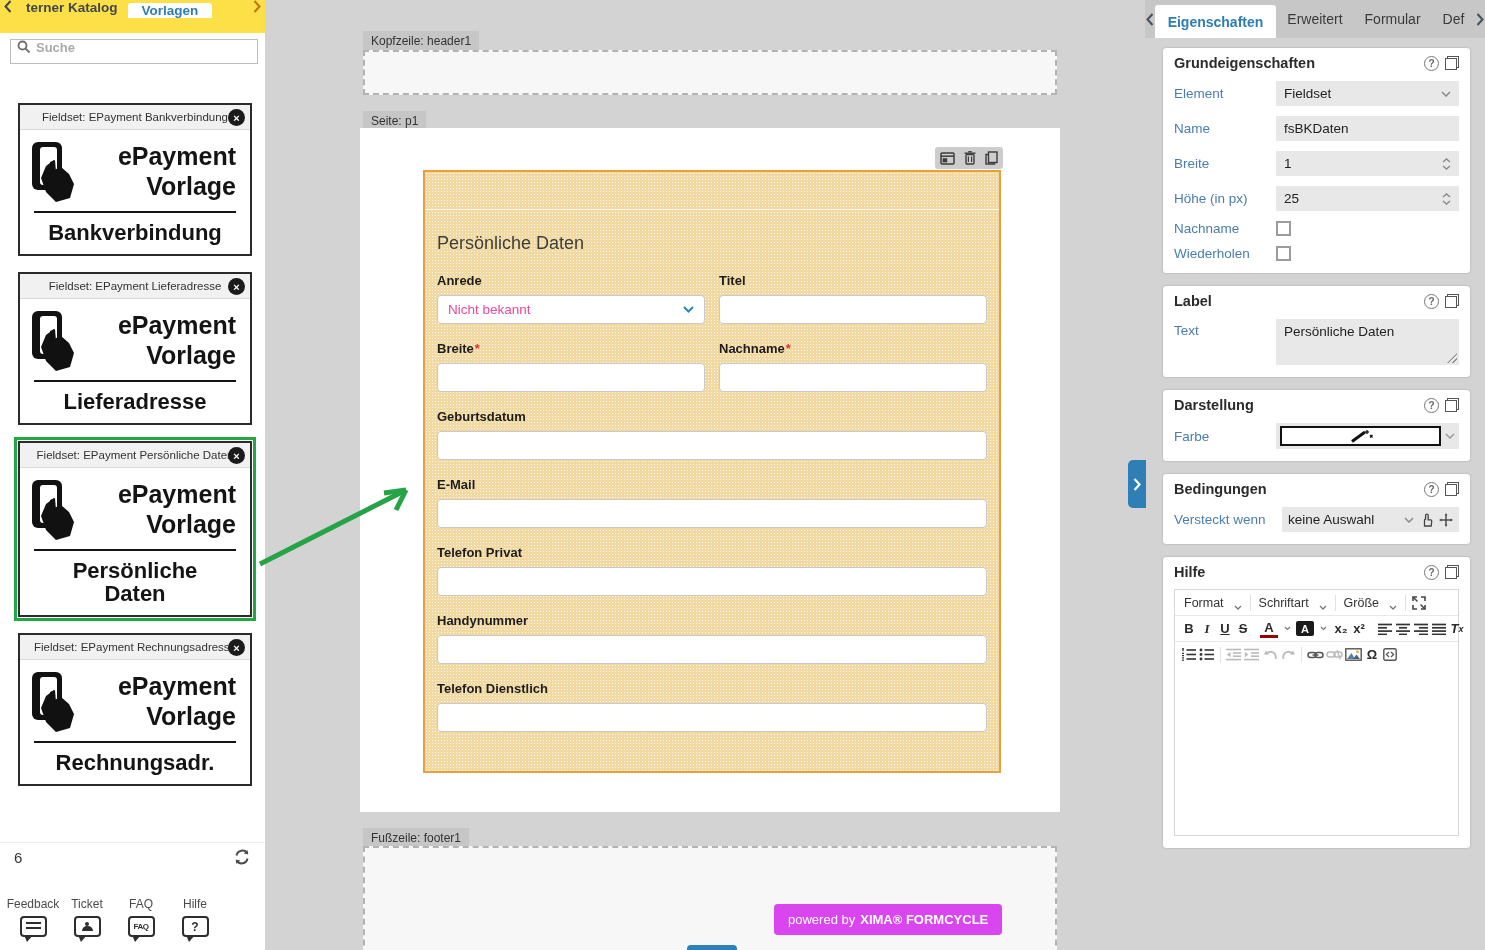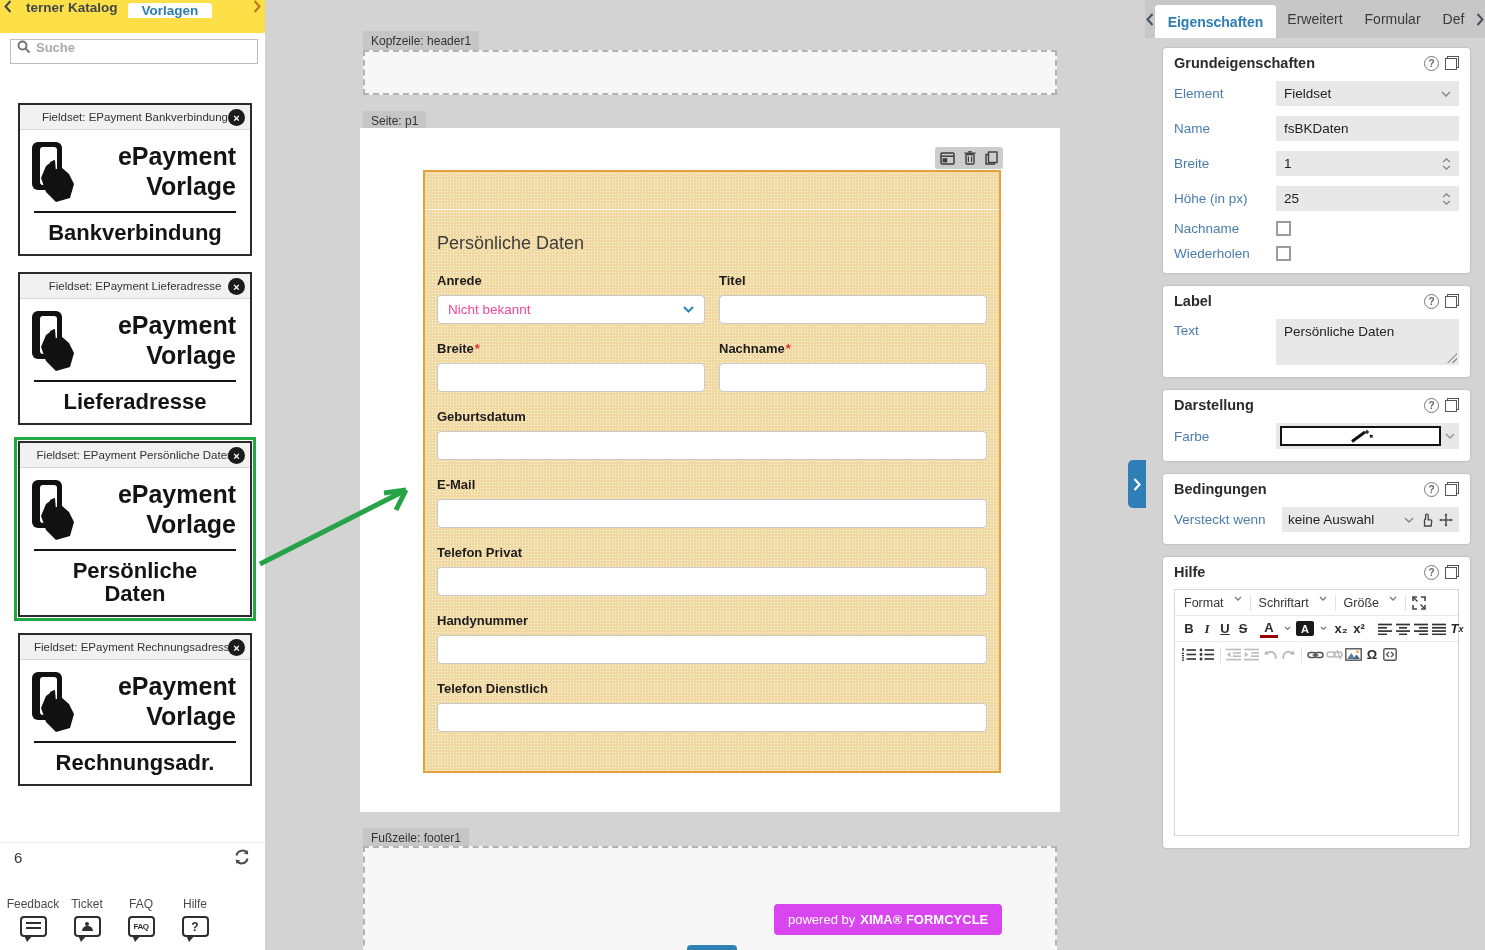--- a/index.html
+++ b/index.html
@@ -111,21 +111,21 @@
   .resize-grip { position:absolute; right:2px; bottom:2px; width:10px; height:10px; clip-path:polygon(100% 0,100% 100%,0 100%); background:repeating-linear-gradient(135deg,#909090 0 1px, transparent 1px 3.5px); }
   .colorctl { background:#e8e8e8; height:26px; display:flex; align-items:center; padding:0 4px; }
   .colorfield { flex:1; height:20px; background:#fff; border:2px solid #111; display:flex; align-items:center; justify-content:center; cursor:pointer; }
   .condctl { background:#e8e8e8; height:25px; display:flex; align-items:center; padding:0 6px; font-size:13.5px; color:#222; }
   .condctl .val { flex:1; }
   .condctl .cicon { margin-left:6px; cursor:pointer; }
 
   
   .rte { margin-top:9px; border:1px solid #d6d6d6; }
   .rte-row { display:flex; align-items:center; padding:3px 5px; border-bottom:1px solid #e9e9e9; flex-wrap:nowrap; }
-  .rte-dd { display:flex; align-items:flex-start; font-size:12.5px; color:#333; padding:2px 4px; cursor:pointer; }
+  .rte-dd { display:flex; align-items:flex-end; font-size:12.5px; color:#333; padding:2px 4px; cursor:pointer; }
   .rte-dd .caret { margin-left:10px; }
   .rte-sep { width:1px; height:16px; background:#e2e2e2; margin:0 4px; }
   .tbtn { min-width:18px; height:19px; display:flex; align-items:center; justify-content:center; font-size:13px; color:#2b2b2b; cursor:pointer; padding:0 1px; }
   .tbtn.b { font-weight:bold; }
   .tbtn.i { font-style:italic; font-family:"Liberation Serif",serif; font-weight:bold; }
   .tbtn.u { text-decoration:underline; font-weight:bold; }
   .tbtn.s { text-decoration:line-through; font-weight:bold; }
   .acolor { font-weight:bold; border-bottom:3px solid #990000; line-height:1; padding-bottom:0; }
   .abg { background:#1b1b1b; color:#fff; font-weight:bold; width:15px; height:15px; display:flex; align-items:center; justify-content:center; border-radius:2px; font-size:11px; }
   .tx { font-weight:bold; font-style:italic; }

